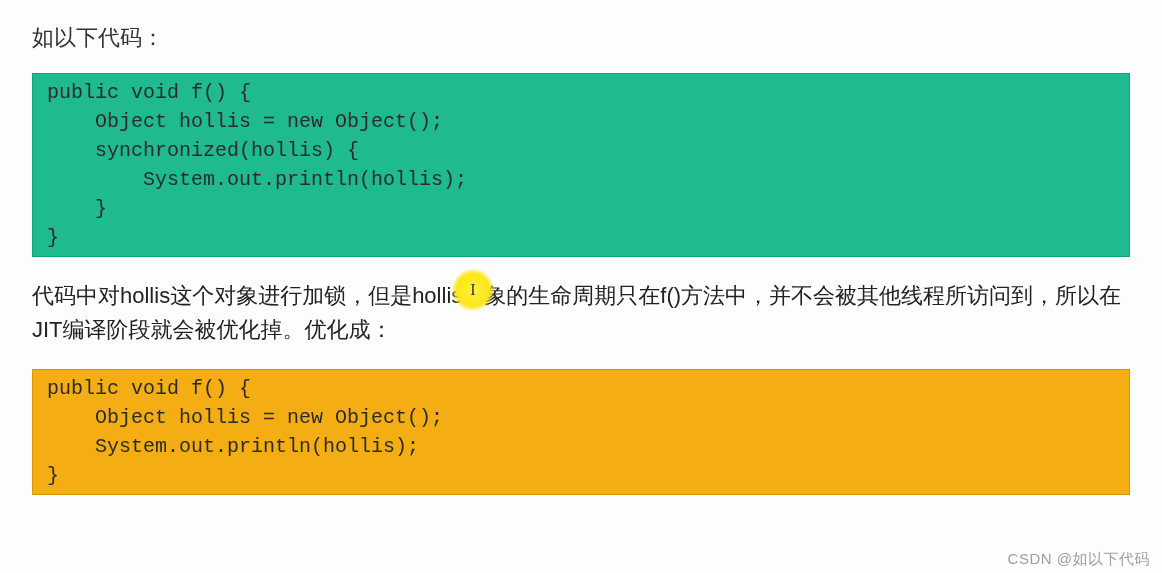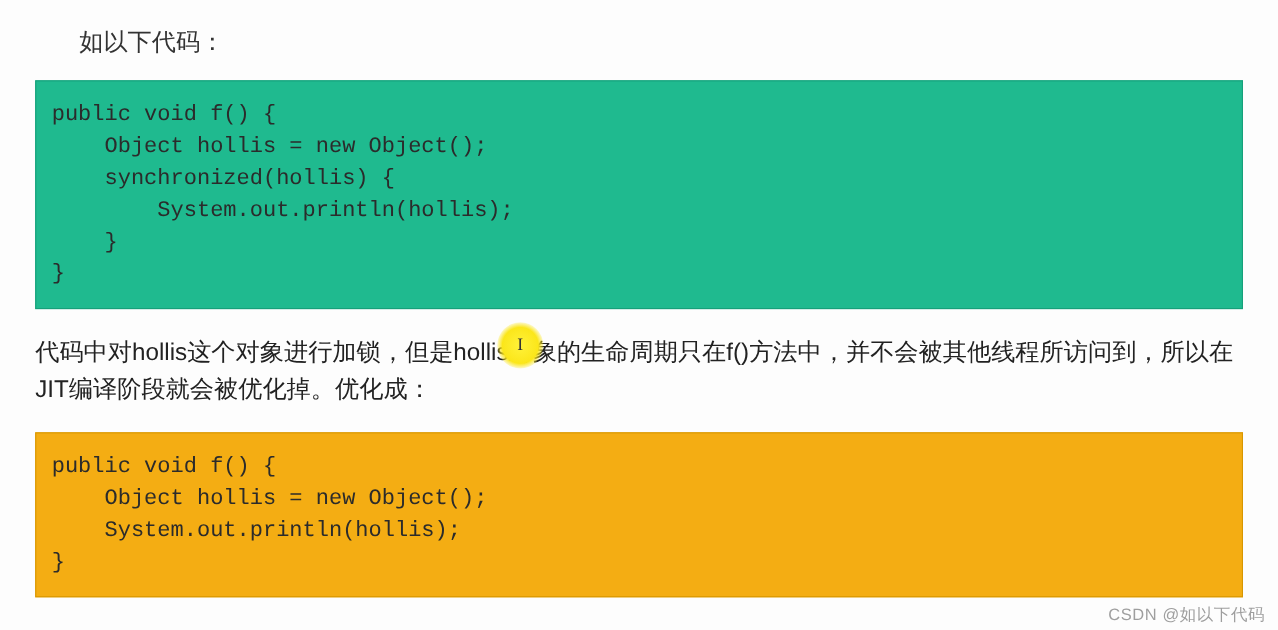--- a/index.html
+++ b/index.html
@@ -14,24 +14,23 @@
       font-family: "Microsoft YaHei", "PingFang SC", sans-serif;
       padding: 20px 32px;
       position: relative;
       overflow: hidden;
     }
     .intro-text {
       font-size: 22px;
       color: #333;
       margin-bottom: 18px;
       line-height: 1.6;
-      margin-left: 40px;
     }
     .code-block {
-      padding: 16px 14px;
+      padding: 4px 14px;
       font-family: "Courier New", Courier, monospace;
       font-size: 20px;
       line-height: 1.45;
       white-space: pre;
       color: #2b2b2b;
       margin-bottom: 22px;
     }
     .code-green {
       background: #1fba8f;
       border: 1px solid #16a07a;

